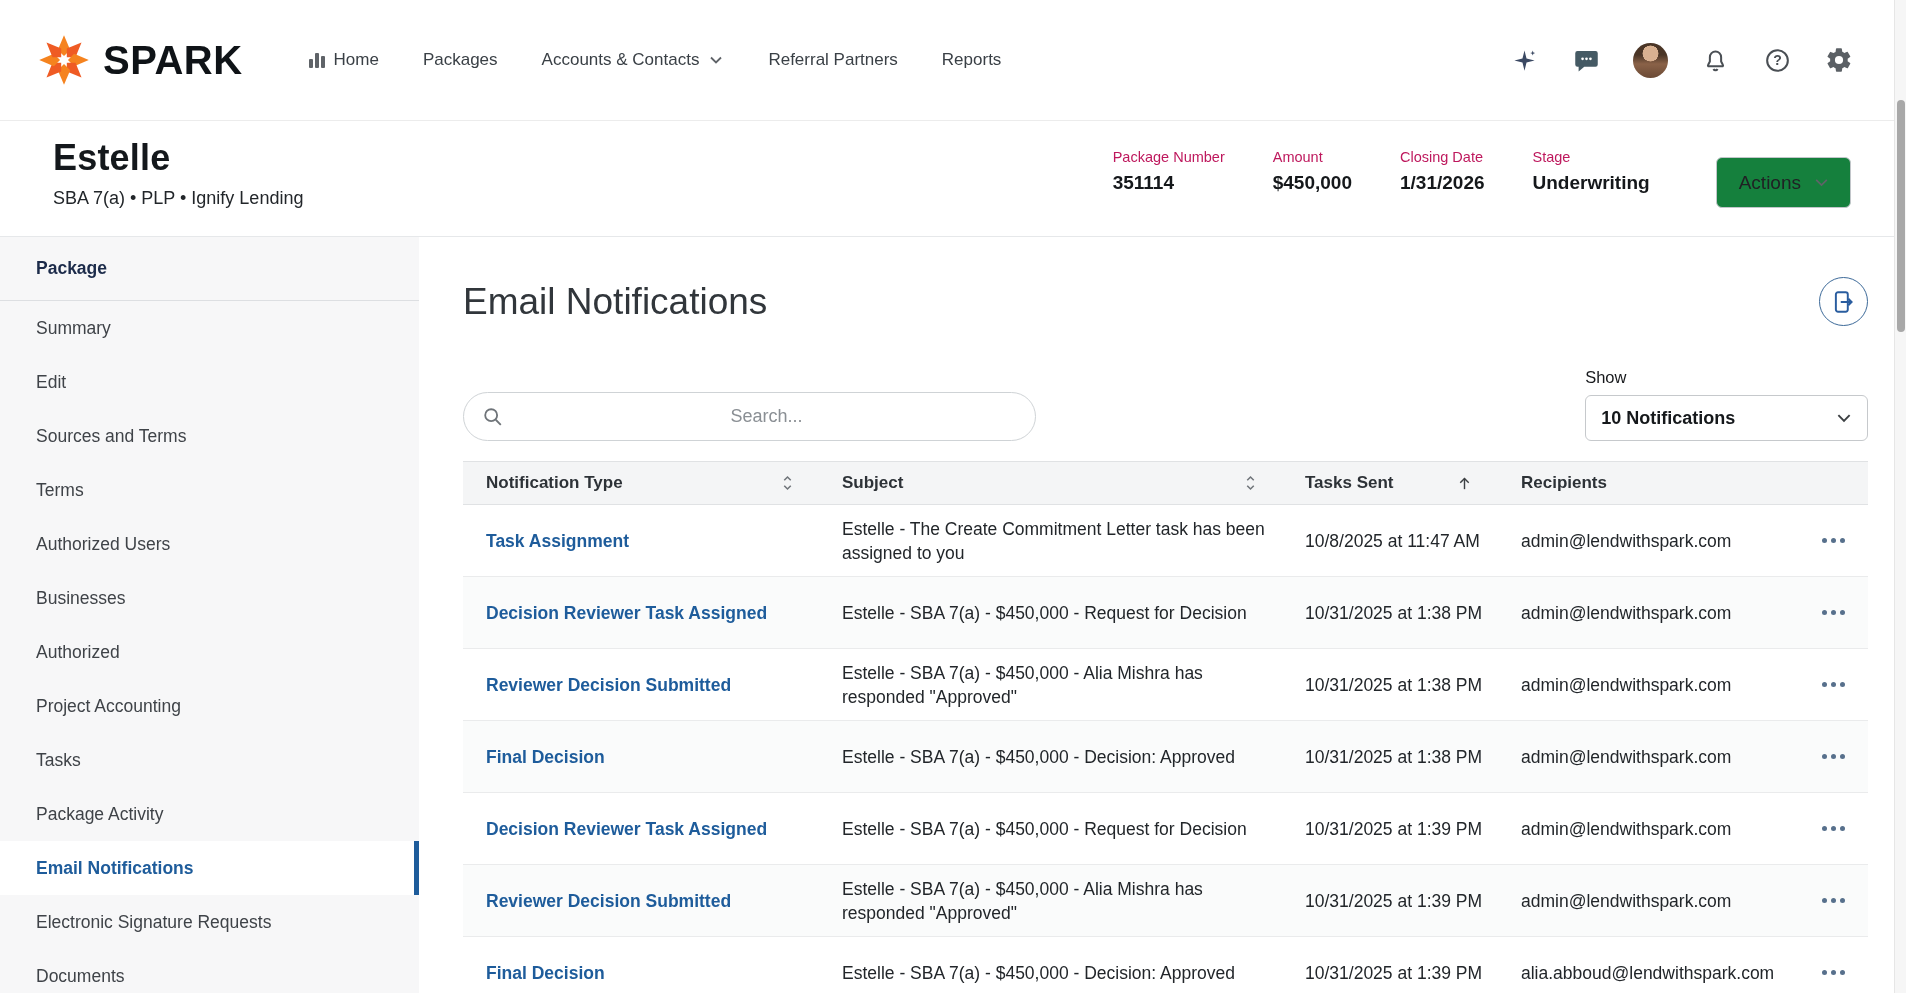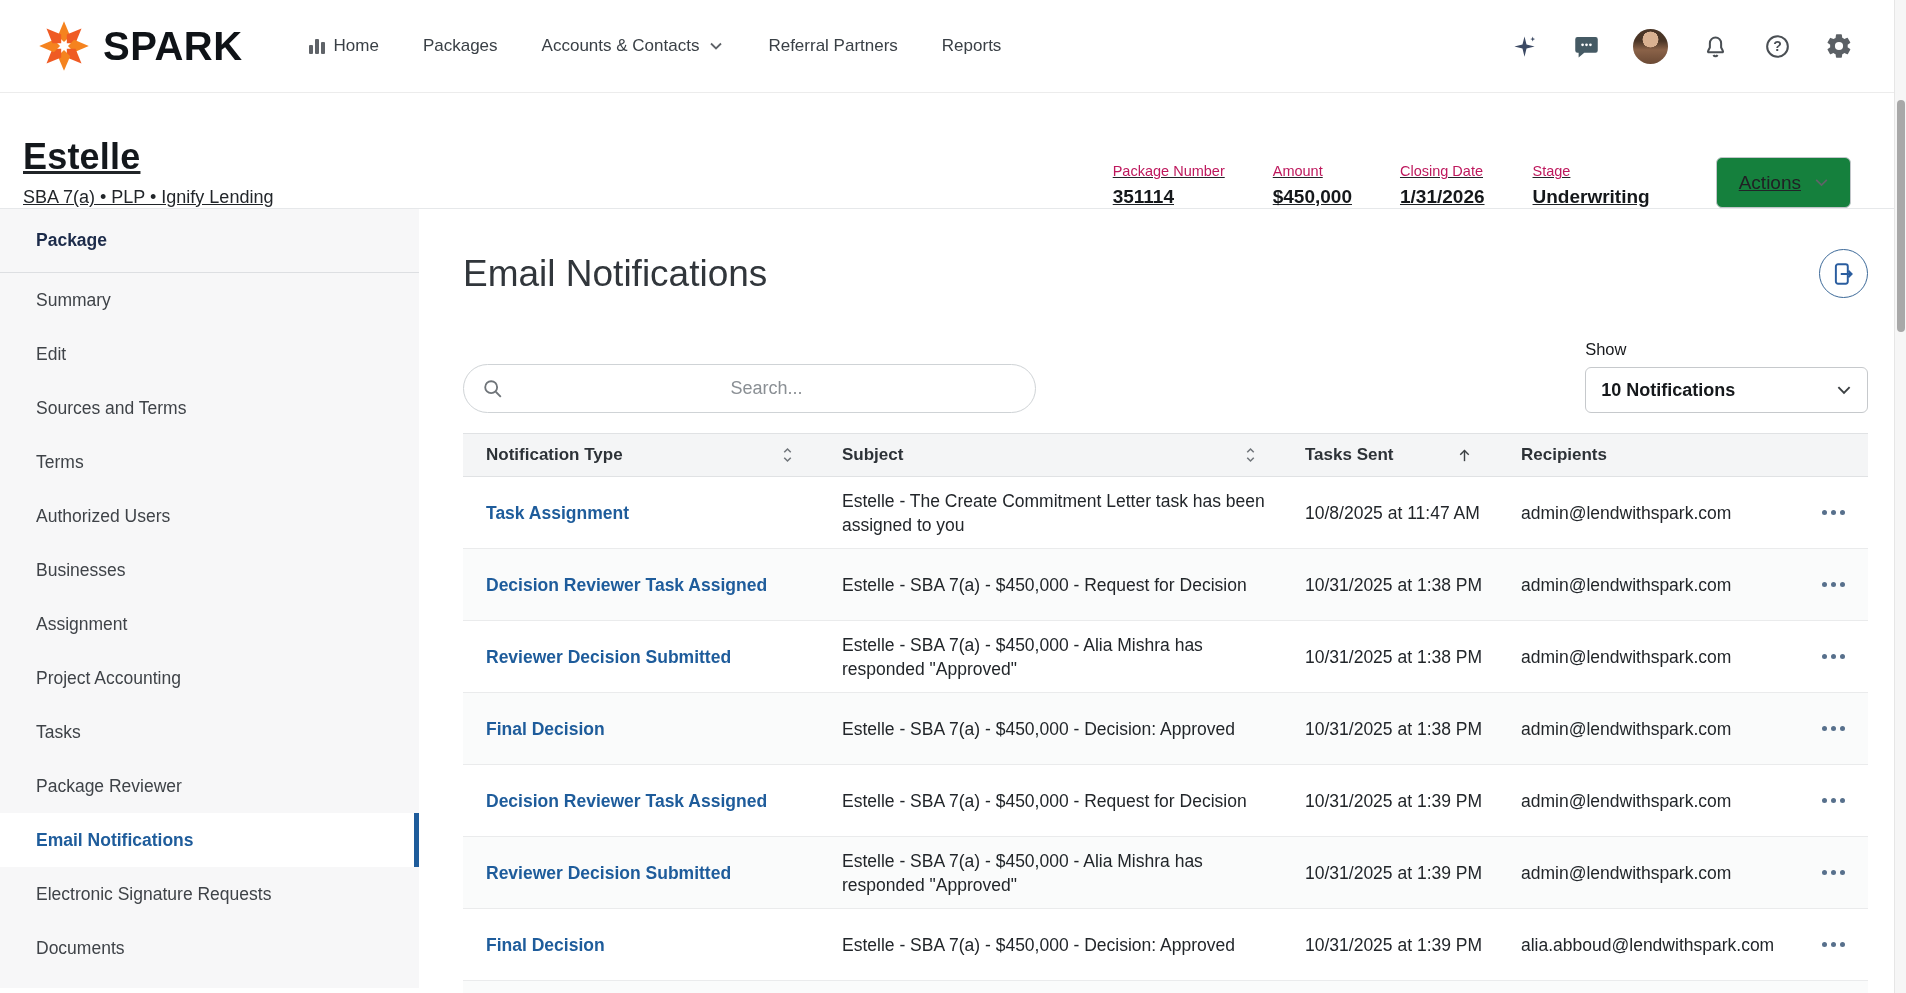--- a/index.html
+++ b/index.html
@@ -1,20 +1,20 @@
 <!DOCTYPE html>
 <html style="--accent: #1E5C9B; --brand-orange: #F26822;"><head>
 <meta charset="utf-8">
 <style>
   * { margin:0; padding:0; box-sizing:border-box; }
   html,body { width:1906px; height:993px; overflow:hidden; background:#fff;
     font-family:"Liberation Sans", sans-serif; color:#202428; }
 
   
-  .topnav { height:93px; display:flex; align-items:center;
+  .topnav { height:121px; display:flex; align-items:center;
     padding:0 52px 0 37px; background:#fff; border-bottom:1px solid #ececec; }
   .logo { display:flex; align-items:center; gap:12px; cursor:pointer; }
   .logo-text { font-size:40px; font-weight:800; letter-spacing:.5px; color:#0f1317; }
   .nav-links { display:flex; align-items:center; gap:44px; margin-left:66px; }
   .nav-item { display:flex; align-items:center; gap:9px; font-size:17px;
     font-weight:500; color:#3a4046; cursor:pointer; white-space:nowrap; }
   .nav-item .chart-icon { display:none; align-items:flex-end; gap:2px; height:16px; }
   .nav-item.chart .chart-icon { display:inline-flex; }
   .chart-icon i { display:block; width:4px; background:#5f6368; border-radius:1px; }
   .chart-icon i:nth-child(1){height:9px;} .chart-icon i:nth-child(2){height:15px;}
@@ -23,22 +23,22 @@
   .nav-item.chevron .chev { display:block; }
   .nav-icons { margin-left:auto; display:flex; align-items:center; gap:32px; }
   .icon-btn { background:none; border:none; cursor:pointer; display:flex;
     align-items:center; justify-content:center; width:30px; height:30px; }
   .avatar { width:35px; height:35px; border-radius:50%; cursor:pointer;
     background:
       radial-gradient(circle at 50% 30%, #d9b191 0 26%, rgba(0,0,0,0) 27%),
       linear-gradient(180deg, #4a3526 0 34%, #8a6248 60%, #6b4a35 100%); }
 
   
-  .page-header { height:116px; display:flex; align-items:flex-end;
-    padding:16px 55px 0 23px; background:#fff; border-bottom:1px solid #e6e8ea;text-decoration:underline; }
+  .page-header { height:116px; display:flex; align-items:flex-start;
+    padding:16px 55px 0 53px; background:#fff; border-bottom:1px solid #e6e8ea; }
   .title-block h1 { font-size:36px; font-weight:700; color:#14181c; letter-spacing:.2px; }
   .subtitle { margin-top:9px; font-size:18px; color:#22262a; }
   .meta { margin-left:auto; display:flex; gap:48px; margin-top:12px; }
   .meta-col .meta-label { font-size:14.5px; color:#be185d; }
   .meta-col .meta-value { margin-top:7px; font-size:19px; font-weight:700; color:#15181b; }
   .actions-btn { margin-left:66px; margin-top:20px; display:flex; align-items:center;
     gap:12px; height:51px; padding:0 20px 0 22px; font-size:19px; color:#202124;
     background:#15803d; border:1px solid #c2c6ca; border-radius:6px; cursor:pointer;
     font-family:inherit; }
 
@@ -259,33 +259,33 @@
 
       <div class="side-item">
         <span>Authorized Users</span>
       </div>
 
       <div class="side-item">
         <span>Businesses</span>
       </div>
 
       <div class="side-item">
-        <span>Assignment</span>
+        <span>Authorized</span>
       </div>
 
       <div class="side-item">
         <span>Project Accounting</span>
       </div>
 
       <div class="side-item">
         <span>Tasks</span>
       </div>
 
       <div class="side-item">
-        <span>Package Reviewer</span>
+        <span>Package Activity</span>
       </div>
 
       <div class="side-item active">
         <span>Email Notifications</span>
       </div>
 
       <div class="side-item">
         <span>Electronic Signature Requests</span>
       </div>
 

